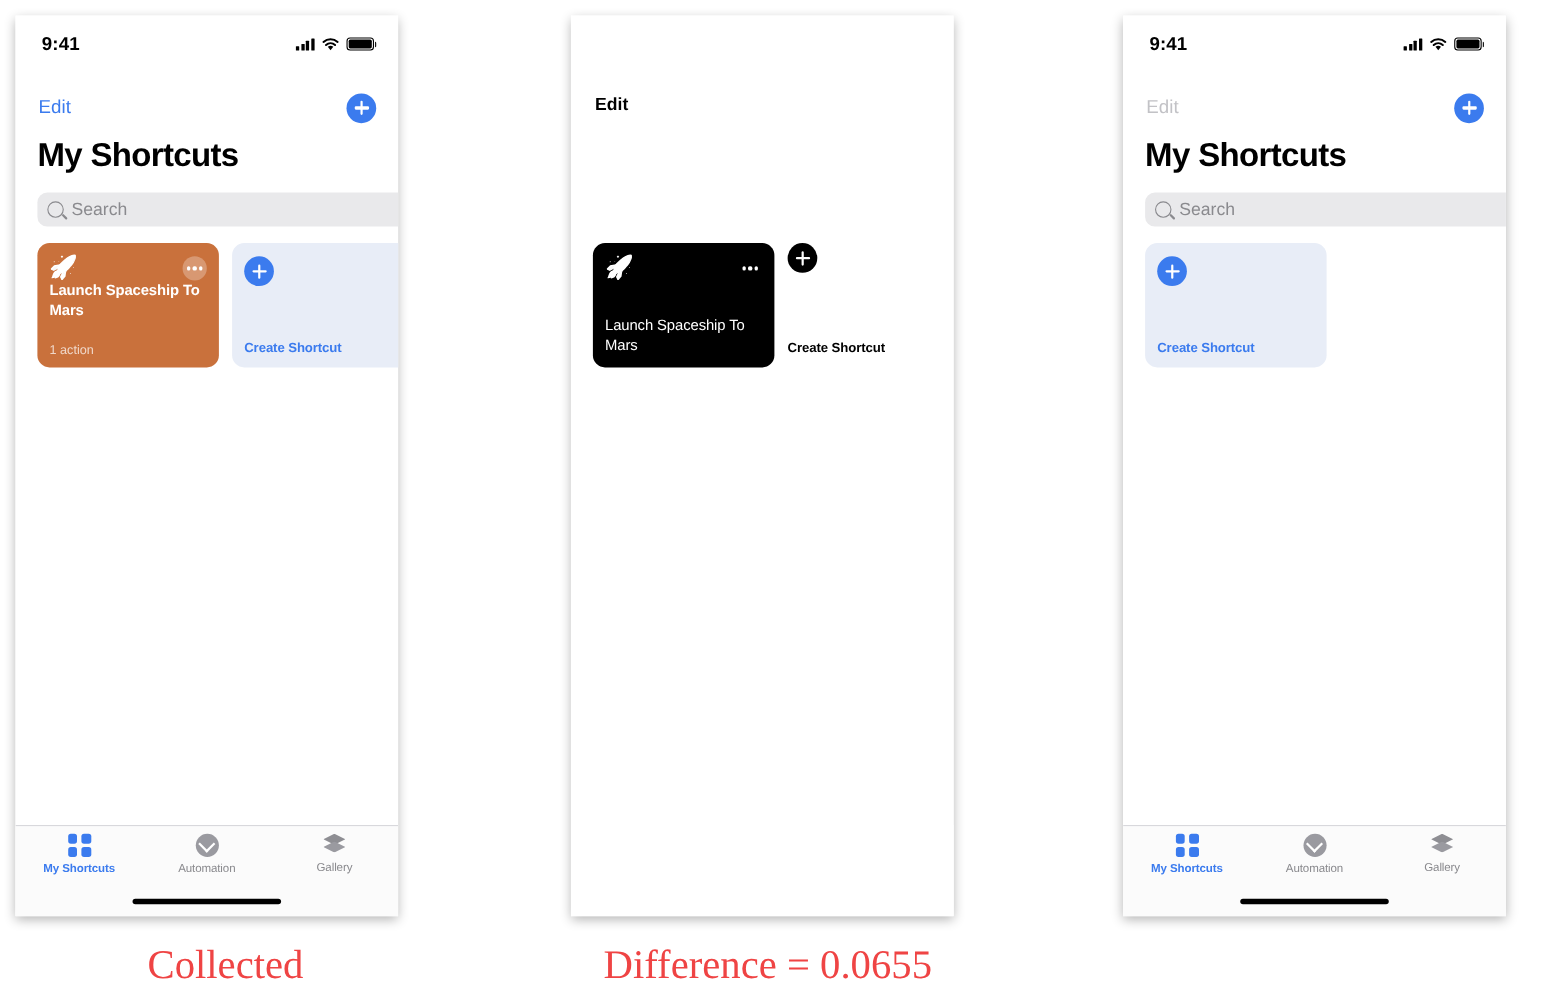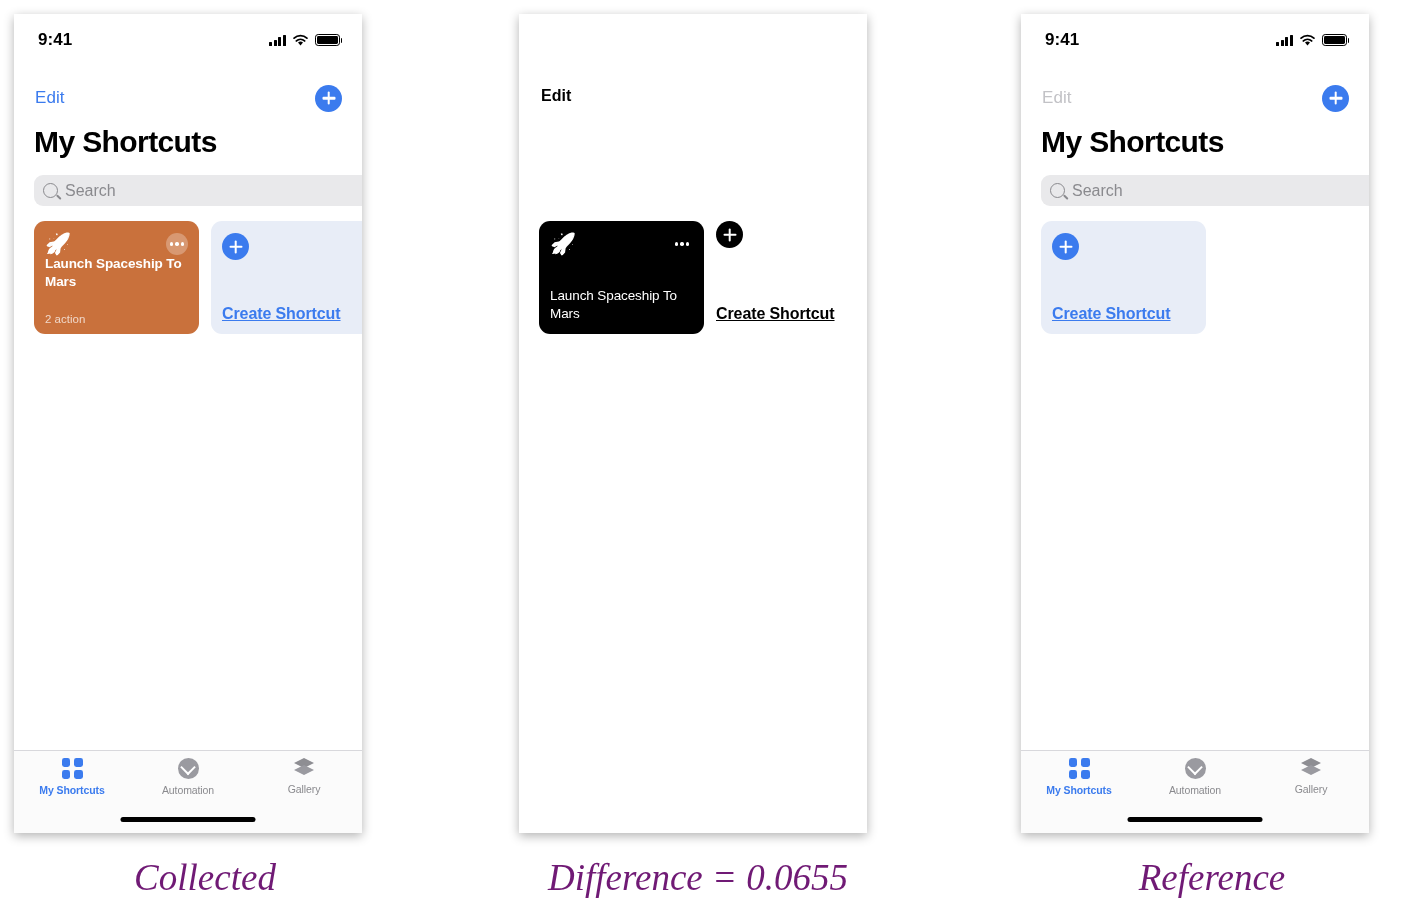--- a/index.html
+++ b/index.html
@@ -243,25 +243,24 @@
     content:"";
     position:absolute;
     background:#fff;
     border-radius:1px;
     left:50%; top:50%;
   }
   .card-create-plus::before{ width:13px; height:2.6px; transform: translate(-50%,-50%); }
   .card-create-plus::after { width:2.6px; height:13px; transform: translate(-50%,-50%); }
 
   .card-create-label{
-    font-size: 16px;
+    font-size: 12px;
     font-weight: bold;
     color: #3B7BEE;
     letter-spacing: -0.1px;
-    text-decoration: underline;
   }
   .card-create-label.diffmode { color:#000; }
 
   
   .tab-bar {
     position: absolute;
     left: 0; right: 0; bottom: 0;
     height: 83px;
     background: #FBFBFB;
     border-top: 1px solid #D8D8DC;
@@ -346,22 +345,21 @@
     color: #000;
   }
 
   
   .caption {
     position: absolute;
     top: 856px;
     text-align: center;
     font-family: "Liberation Serif", serif;
     font-size: 37px;
-    color: #701a75;
-    font-style: italic;
+    color: #ef4444;
   }
   #caption-collected  { left: 14px;  width: 382px; }
   #caption-difference { left: 507px; width: 382px; }
   #caption-reference  { left: 1021px;width: 382px; }
 </style>
 </head>
 <body>
 
 <div id="root">
 
@@ -405,21 +403,21 @@
           <div class="card-top">
             <span class="rocket-icon">🚀</span>
             <span class="ellipsis-btn">
                 <i></i>
                 <i></i>
                 <i></i>
               </span>
           </div>
           <div class="card-bottom">
             <div class="card-title">Launch Spaceship To Mars</div>
-            <div class="card-sub">2 action</div>
+            <div class="card-sub">1 action</div>
           </div>
         </div>
 
         <div class="card card-create">
           <div class="card-create-plus"></div>
           <div class="card-create-label">Create Shortcut</div>
         </div>
       </div>
 
       <div class="tab-bar">
@@ -543,15 +541,14 @@
           <span class="tab-label">Gallery</span>
         </div>
       </div>
 
       <div class="home-indicator"></div>
     </div>
   </div>
 
   <div class="caption" id="caption-collected">Collected</div>
   <div class="caption" id="caption-difference">Difference = 0.0655</div>
-  <div class="caption" id="caption-reference">Reference</div>
 
 </div>
 
 </body></html>

